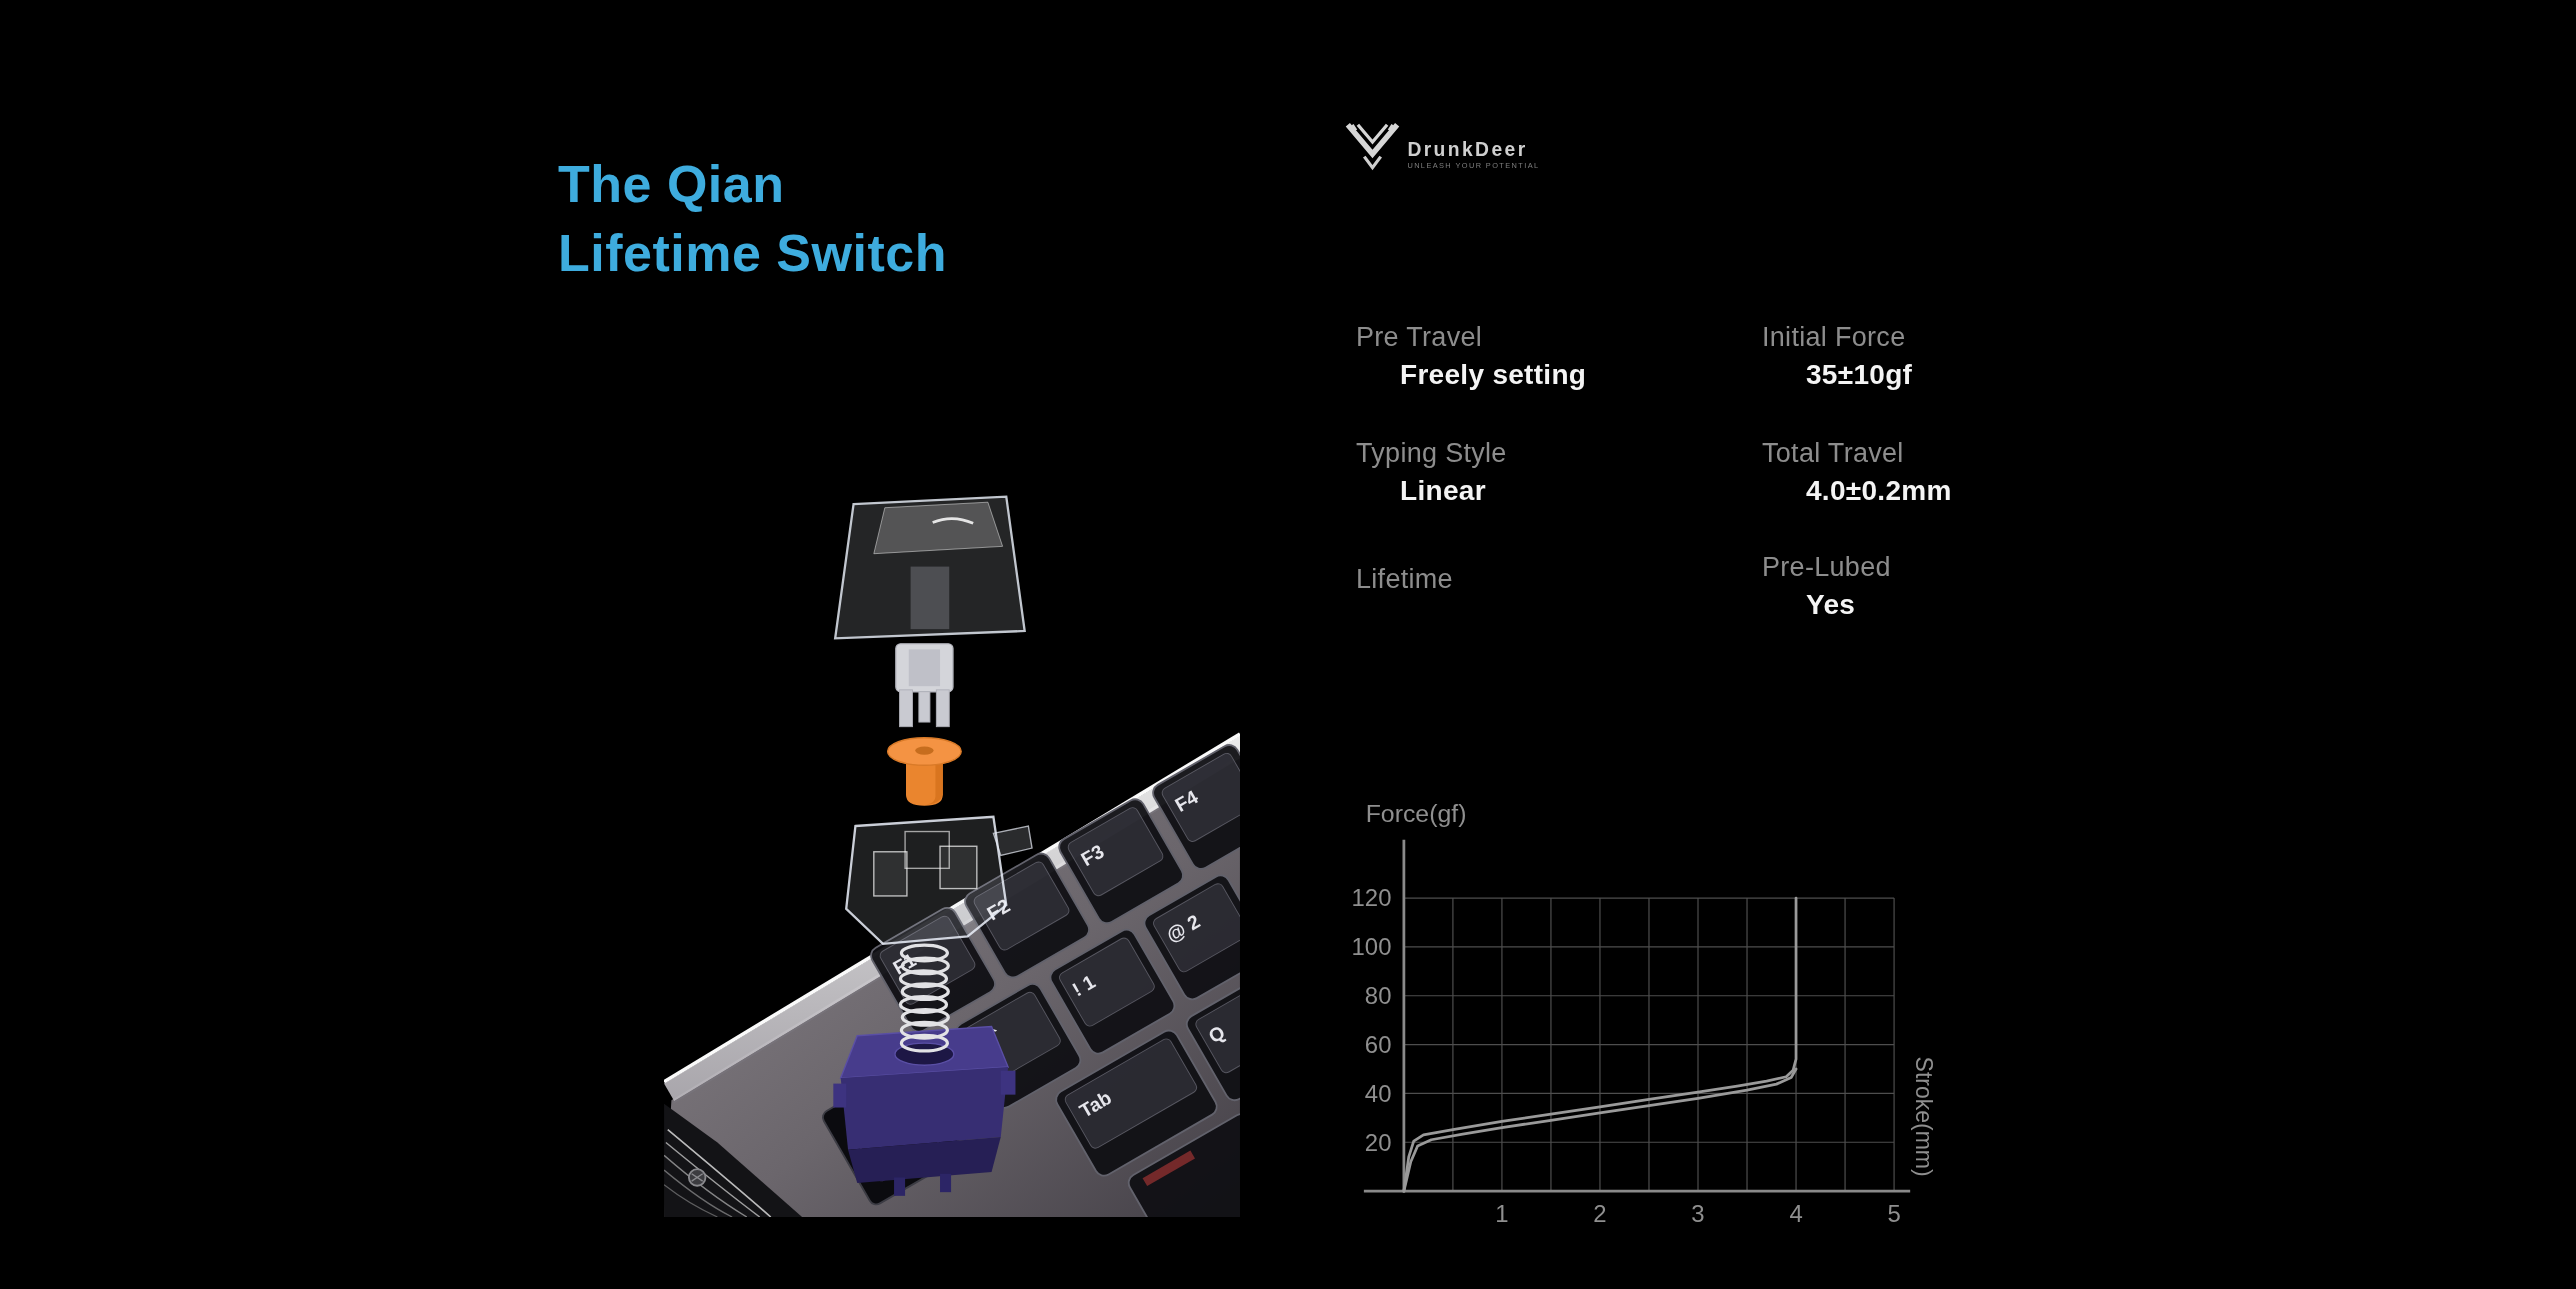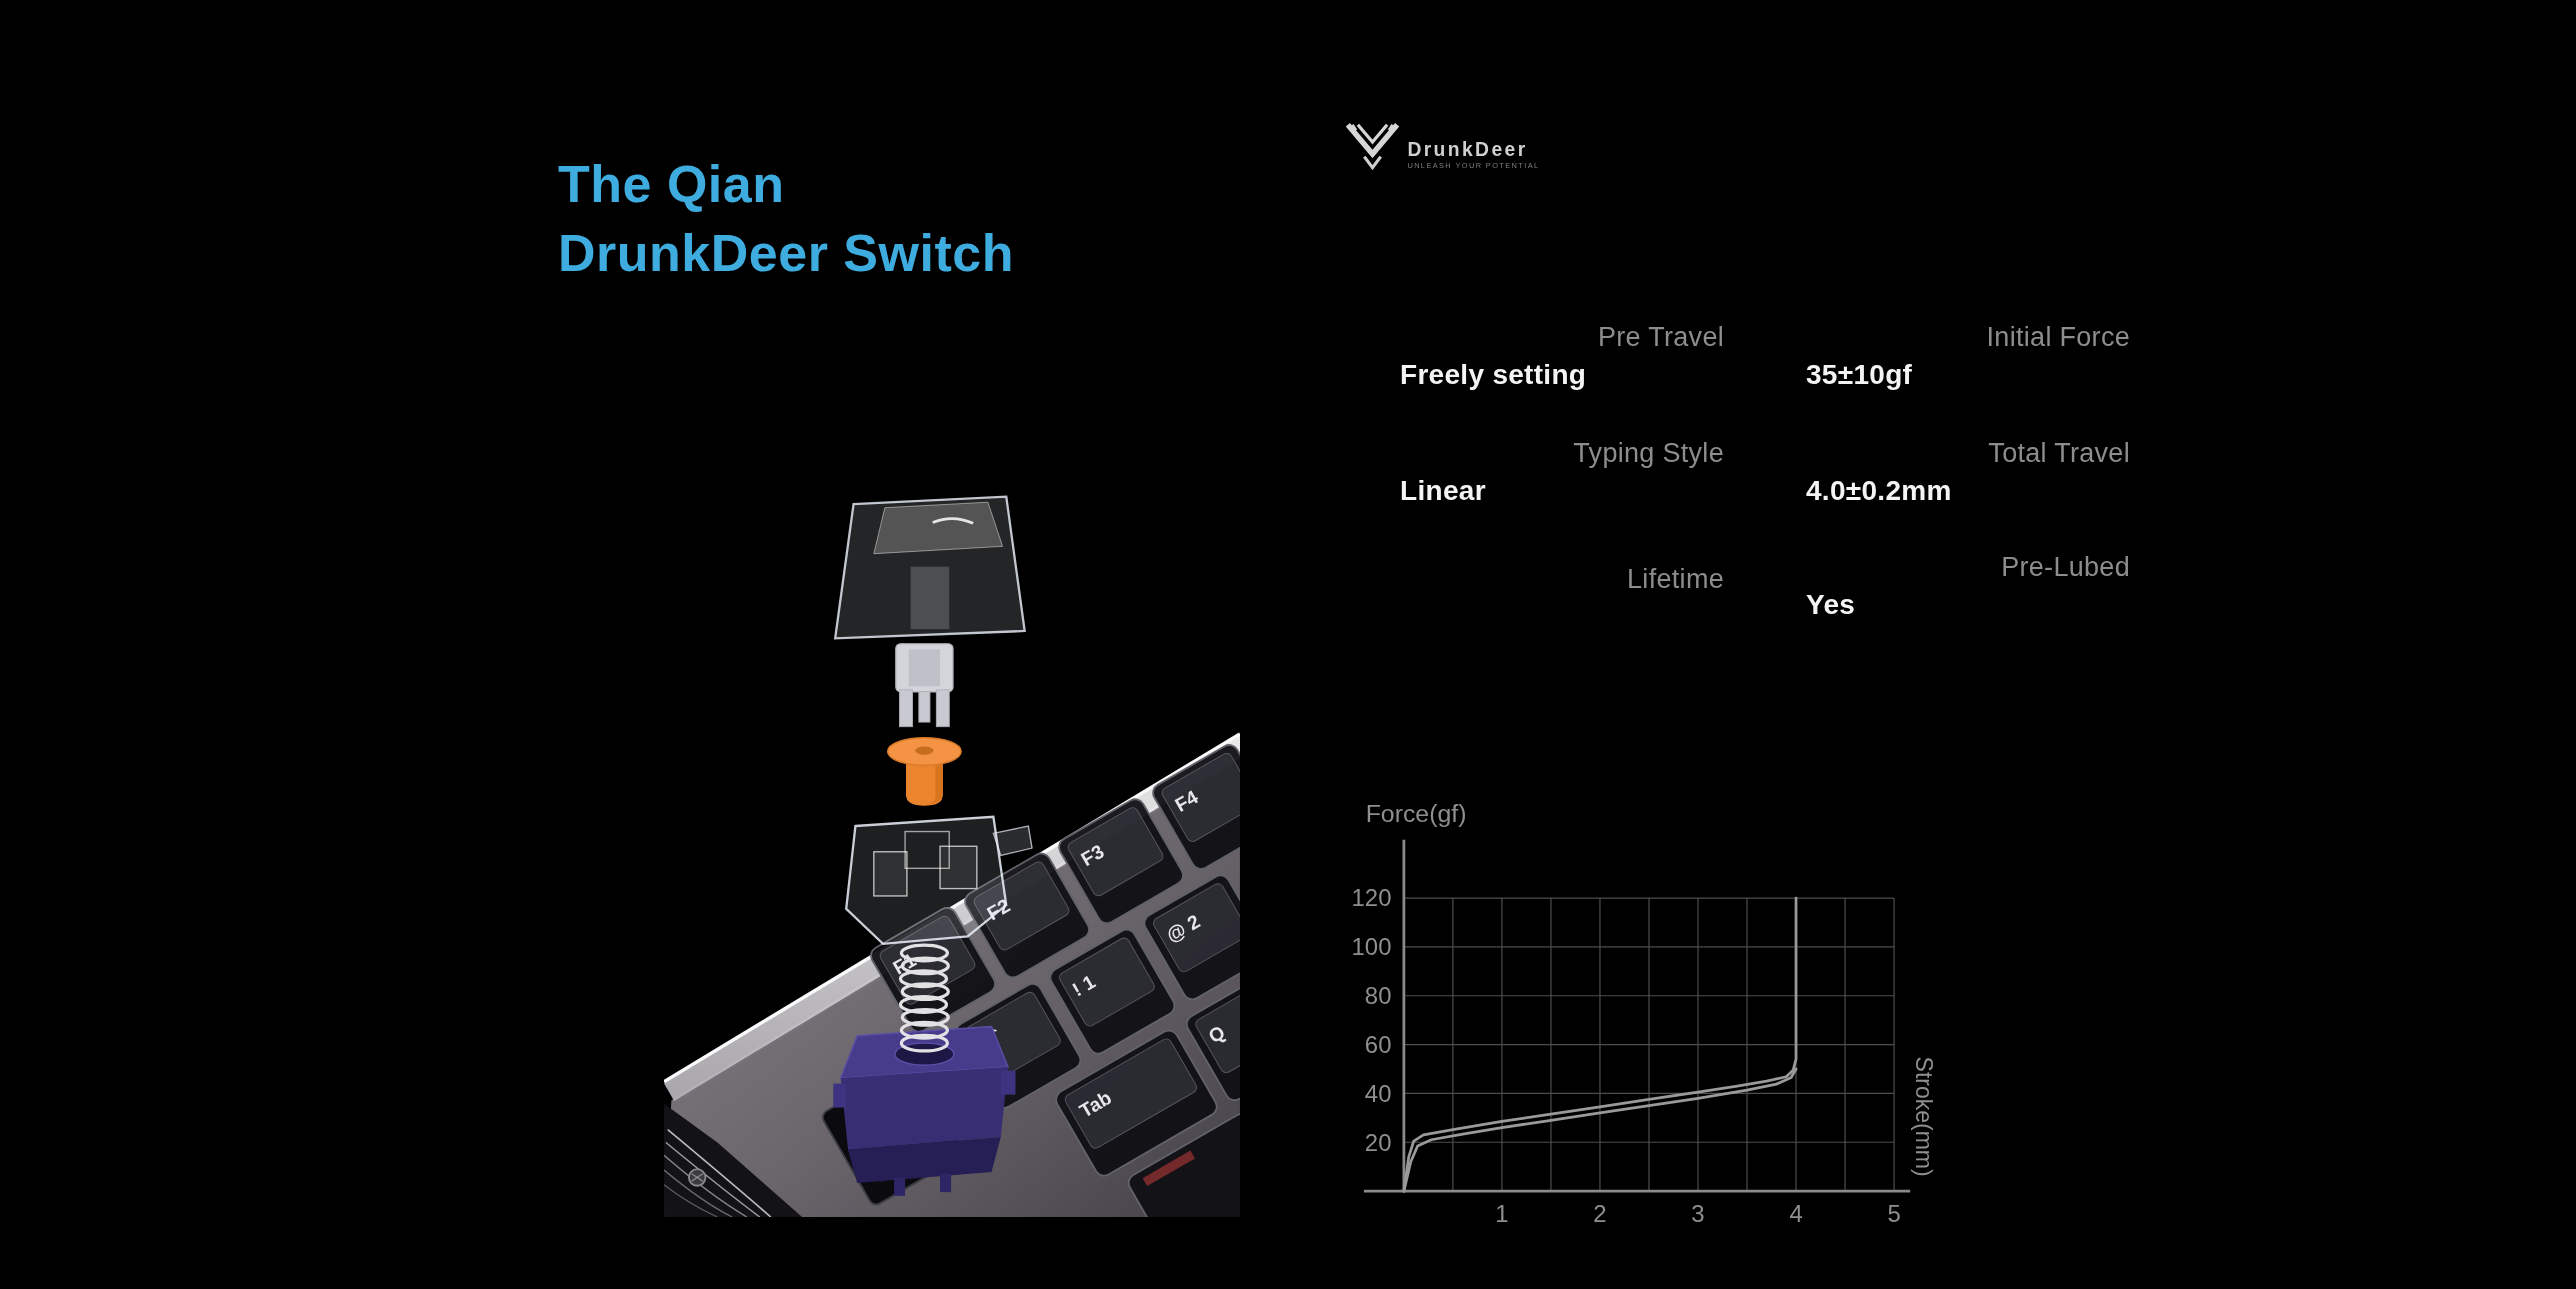--- a/index.html
+++ b/index.html
@@ -14,37 +14,37 @@
 
   
   .logo{left:1345px;top:121px;display:flex;align-items:center;}
   .logo-mark{width:55px;height:53px;}
   .logo-text{margin-left:7.4px;padding-top:13px;}
   .brand{font-size:19.3px;font-weight:700;letter-spacing:2.4px;color:#cfcfcf;}
   .tagline{margin-top:0;font-size:7.4px;letter-spacing:1.4px;color:#7f7f7f;}
 
   
   .spec-item{position:absolute;width:368px;}
-  .spec-label{font-size:27px;color:#8d8d8d;letter-spacing:0.3px;line-height:31px;text-align:right;}
+  .spec-label{font-size:27px;color:#8d8d8d;letter-spacing:0.3px;line-height:31px;}
   .spec-value{margin-top:6.4px;font-size:28px;font-weight:700;color:#f4f4f4;
               letter-spacing:0.3px;line-height:31px;max-width:313px;margin-left:44px;}
 
   
   .chart{left:1351px;top:789px;width:607px;height:451px;}
   .chart svg text{font-family:"Liberation Sans",sans-serif;}
 
   
   .illustration{left:664px;top:401px;width:576px;height:816px;overflow:hidden;}
 </style>
 </head>
 <body>
 
 <div class="abs page-title" style="color: rgb(62, 172, 222);">
   <div>The Qian</div>
-  <div>DrunkDeer Switch</div>
+  <div>Lifetime Switch</div>
 </div>
 
 <div class="abs logo">
   <svg class="logo-mark" viewBox="0 0 60 58">
     <path d="M3,4 L30,36 L57,4" fill="none" stroke="#d6d6d6" stroke-width="6"></path>
     <path d="M14,4 L30,23 L46,4" fill="none" stroke="#d6d6d6" stroke-width="3.5"></path>
     <path d="M21,39 L30,51 L39,39" fill="none" stroke="#cfcfcf" stroke-width="3.5"></path>
     <path d="M8,4 L12,10 M52,4 L48,10" stroke="#d6d6d6" stroke-width="3"></path>
   </svg>
   <div class="logo-text">

